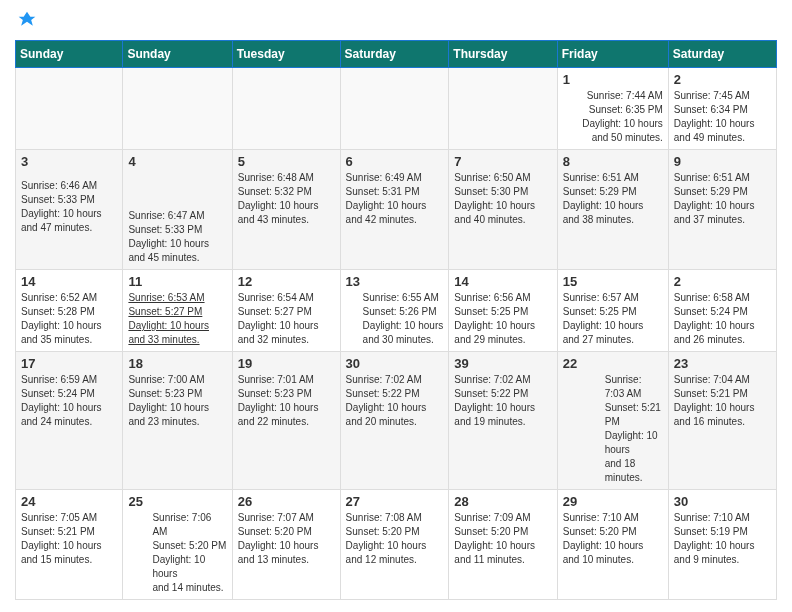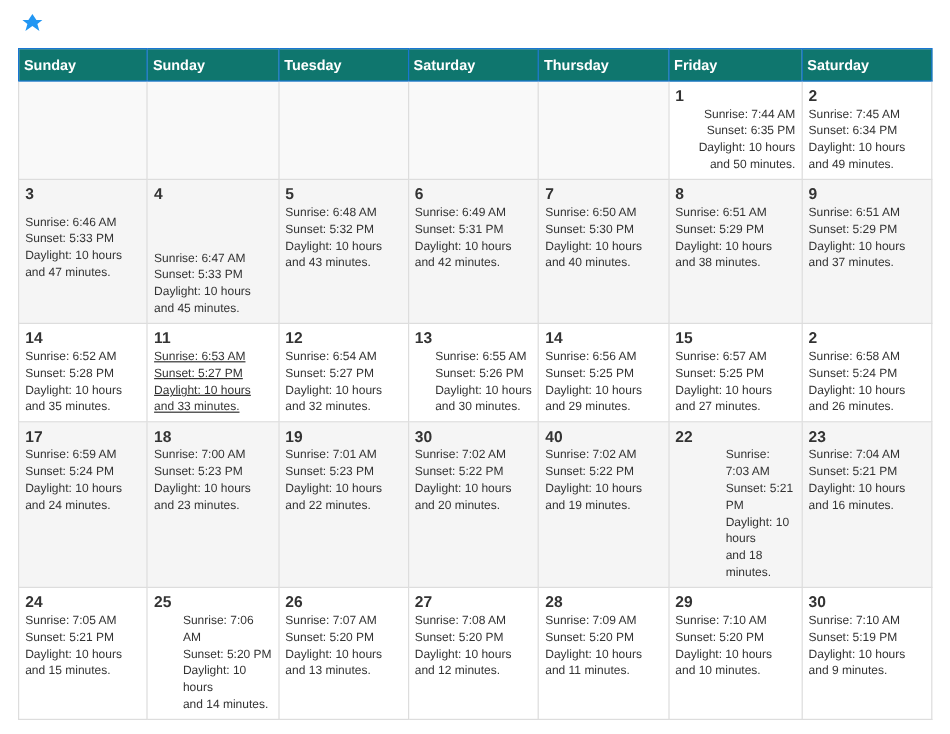--- a/index.html
+++ b/index.html
@@ -222,21 +222,21 @@
 and 22 minutes.</div>
           </td>
           <td>
             <span class="day-number">30</span>
             <div class="day-info" style="white-space: pre-line;">Sunrise: 7:02 AM
 Sunset: 5:22 PM
 Daylight: 10 hours
 and 20 minutes.</div>
           </td>
           <td>
-            <span class="day-number">40</span>
+            <span class="day-number">39</span>
             <div class="day-info" style="white-space: pre-line;">Sunrise: 7:02 AM
 Sunset: 5:22 PM
 Daylight: 10 hours
 and 19 minutes.</div>
           </td>
           <td>
             <span class="day-number">22</span>
             <div class="day-info" style="white-space: pre-line; margin-left: 42px;">Sunrise: 7:03 AM
 Sunset: 5:21 PM
 Daylight: 10 hours

